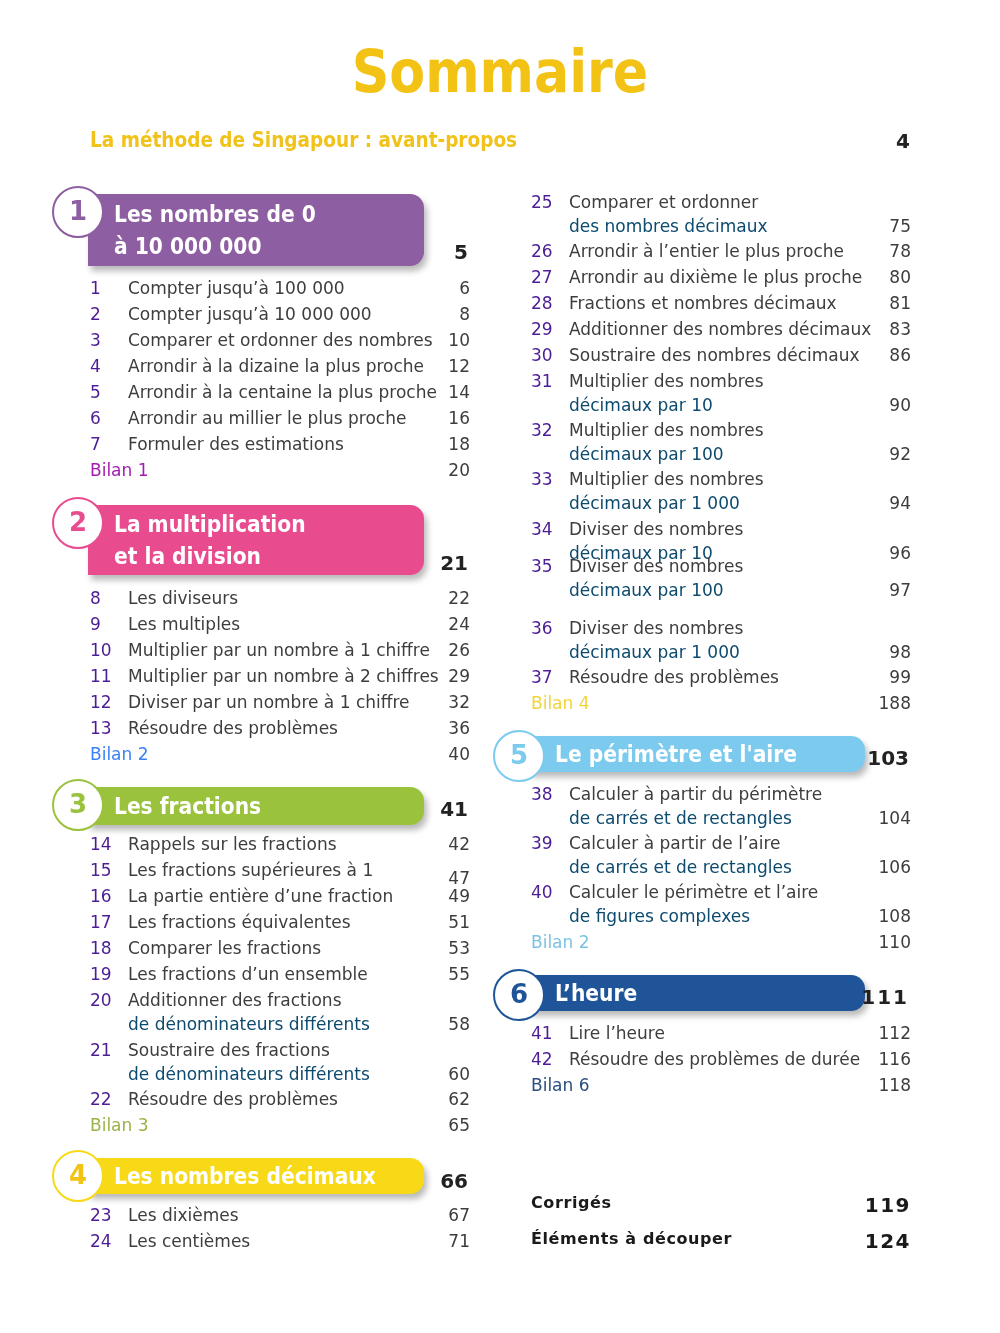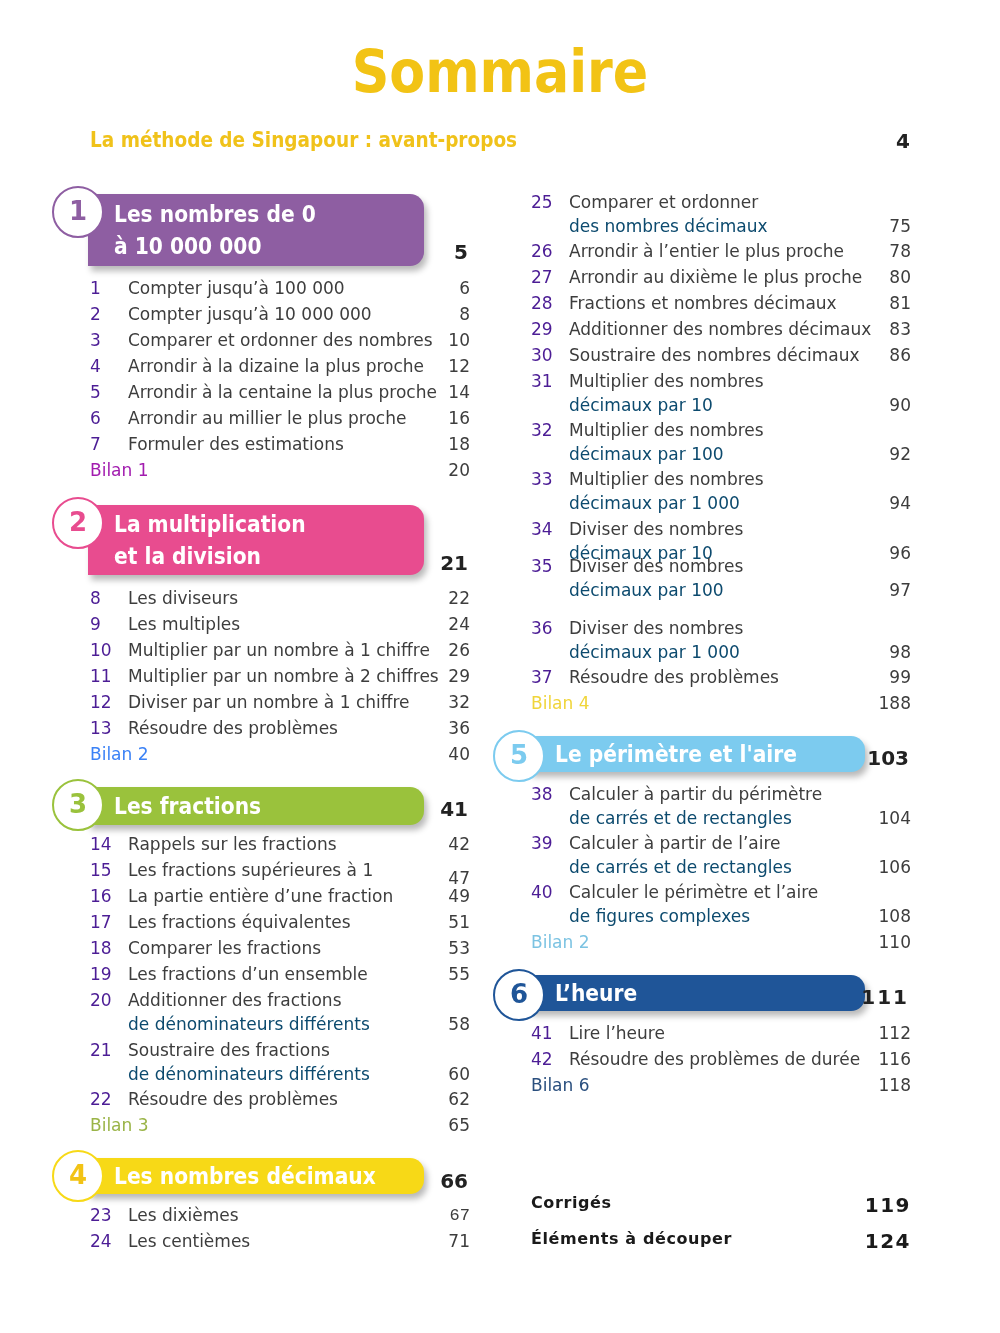--- a/index.html
+++ b/index.html
@@ -228,21 +228,21 @@
 
   <div class="banner" style="top:1150px;height:52px;">
     <div class="banner-bar" style="top:8px;height:36px;background:#f7d917;"></div>
     <div class="banner-circle" style="top:0;border-color:#f7d917;color:#f2c315;">4</div>
     <div class="banner-title" style="top:10px;">Les nombres décimaux</div>
     <div class="banner-page" style="top:19px;">66</div>
   </div>
   <div class="row" style="top:1204px;">
       <span class="num">23</span>
       <span class="label">Les dixièmes</span>
-      <span class="pg" style="top:0;font-family:Liberation Mono, monospace;">67</span>
+      <span class="pg" style="top:0;">67</span>
     </div>
   <div class="row" style="top:1230px;">
       <span class="num">24</span>
       <span class="label">Les centièmes</span>
       <span class="pg" style="top:0;">71</span>
     </div>
 </div>
 
 <div class="column col-right" style="top:0;height:1333px;">
   <div class="row" style="top:191px;height:48px;">

